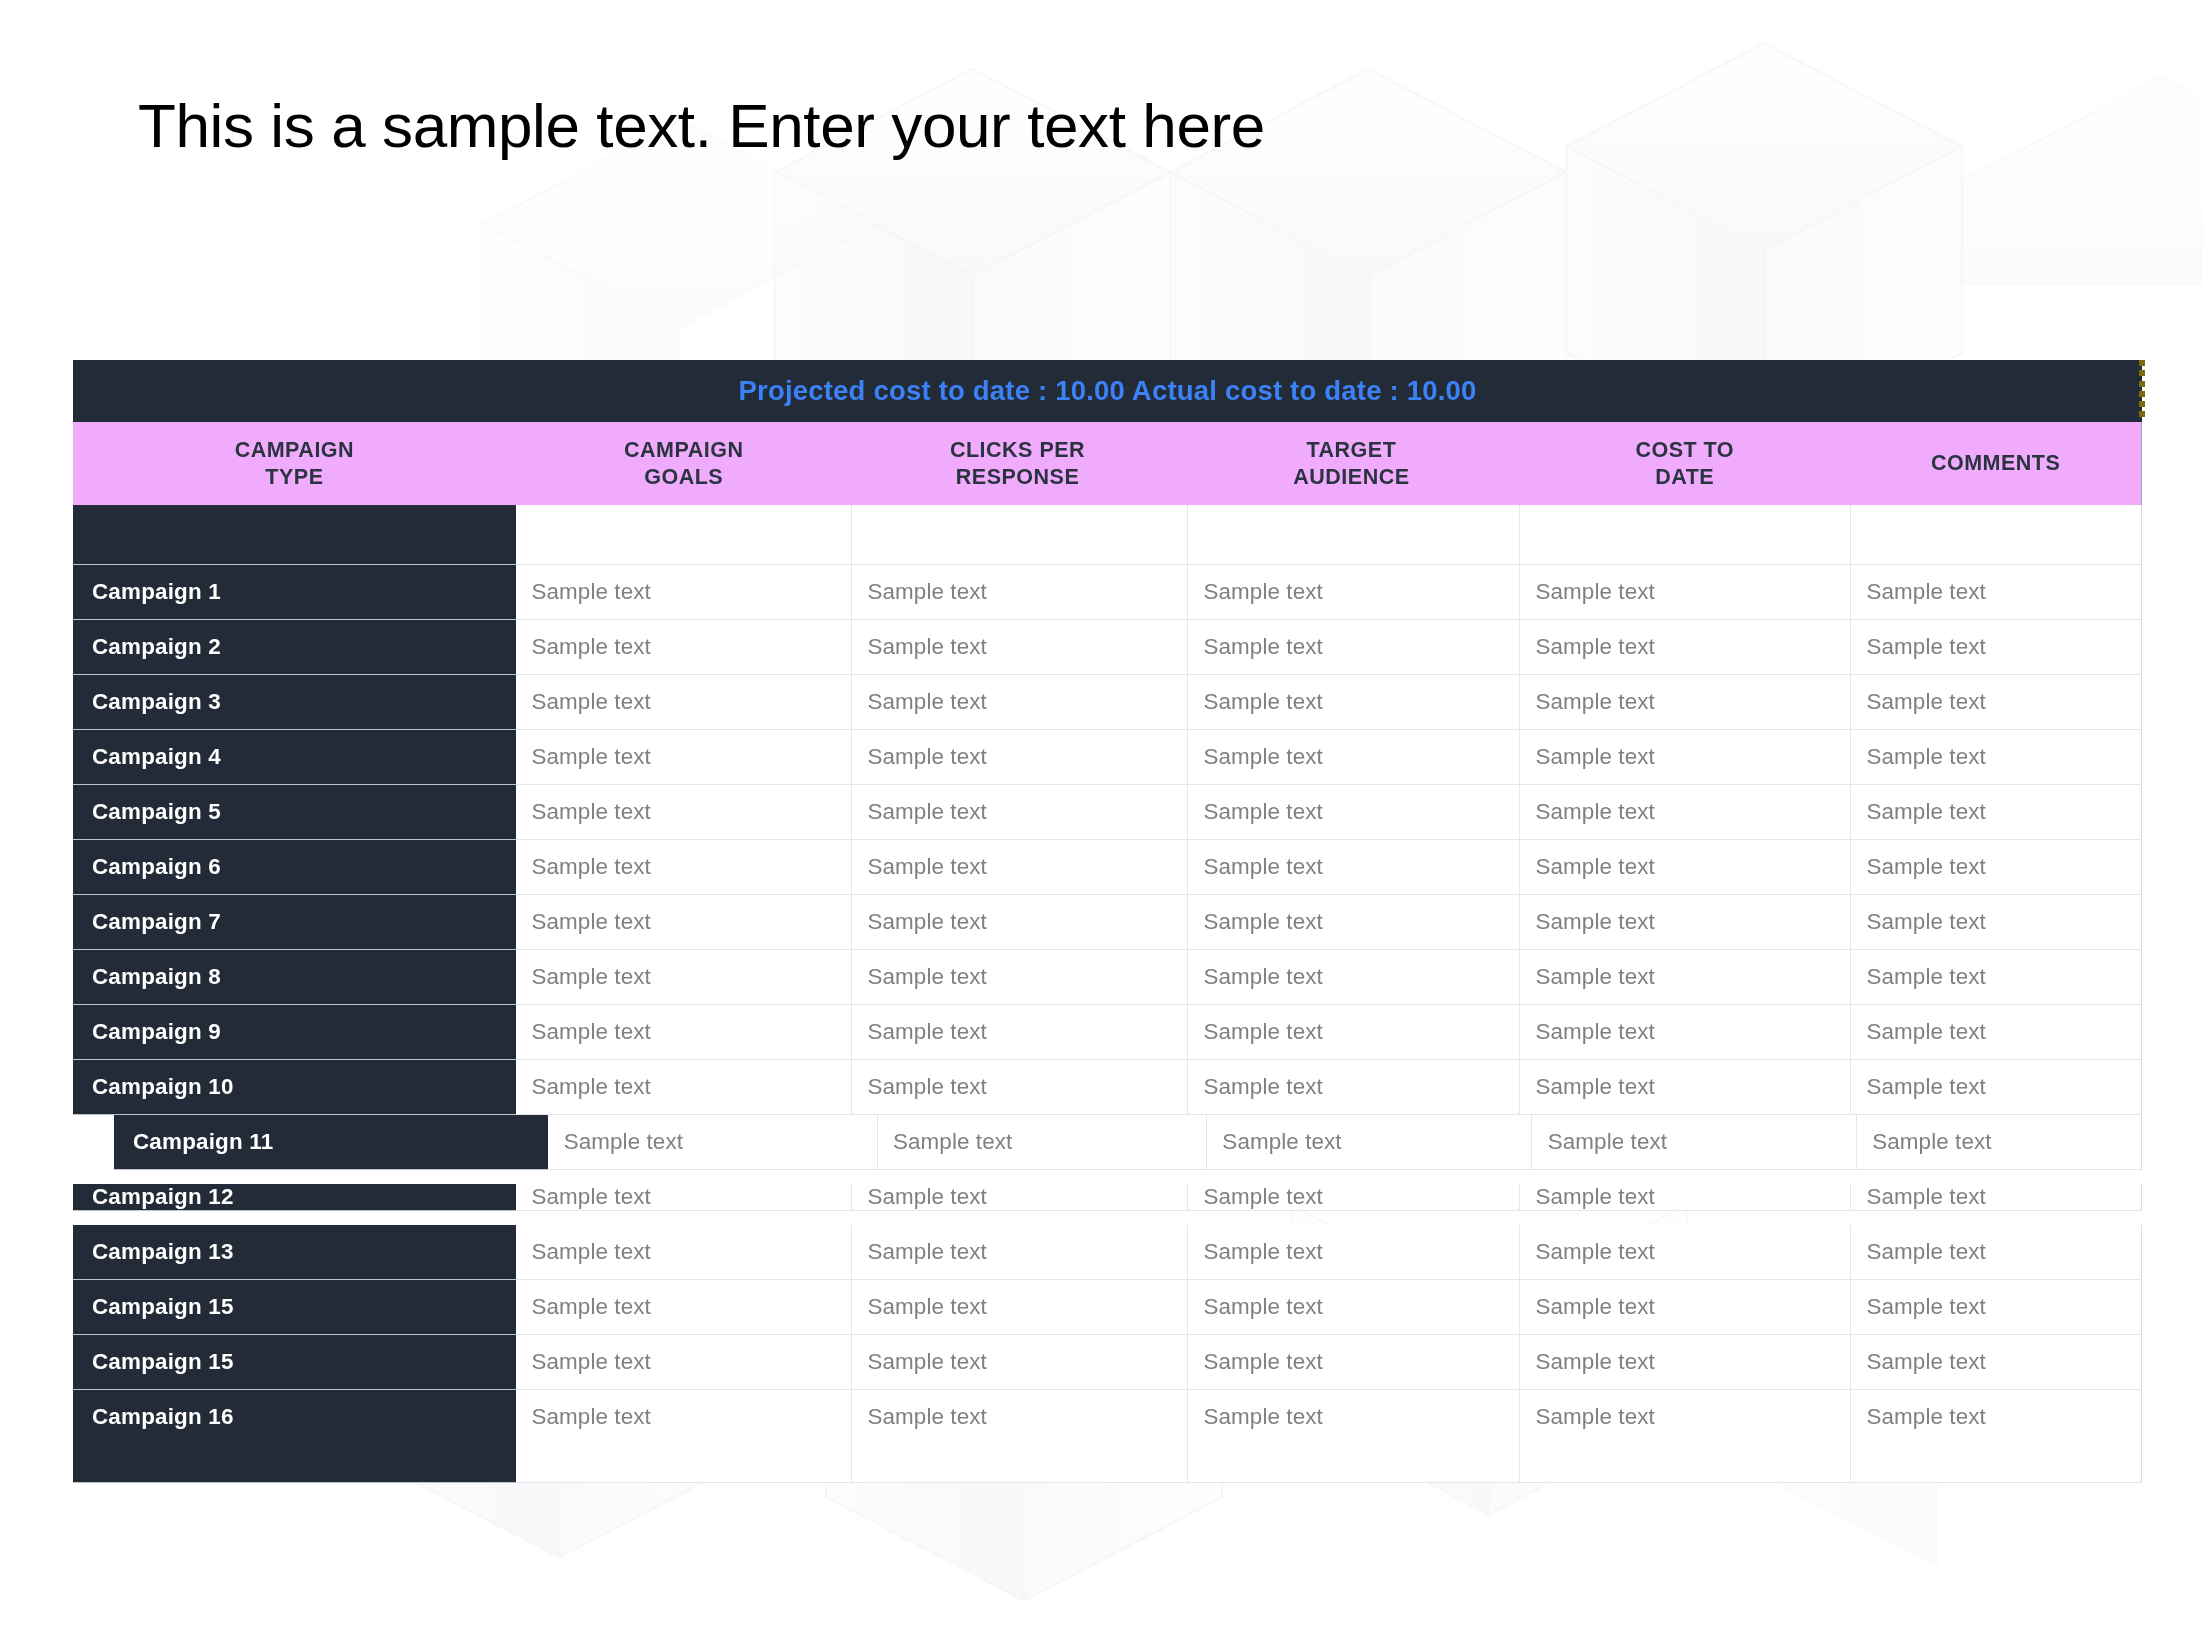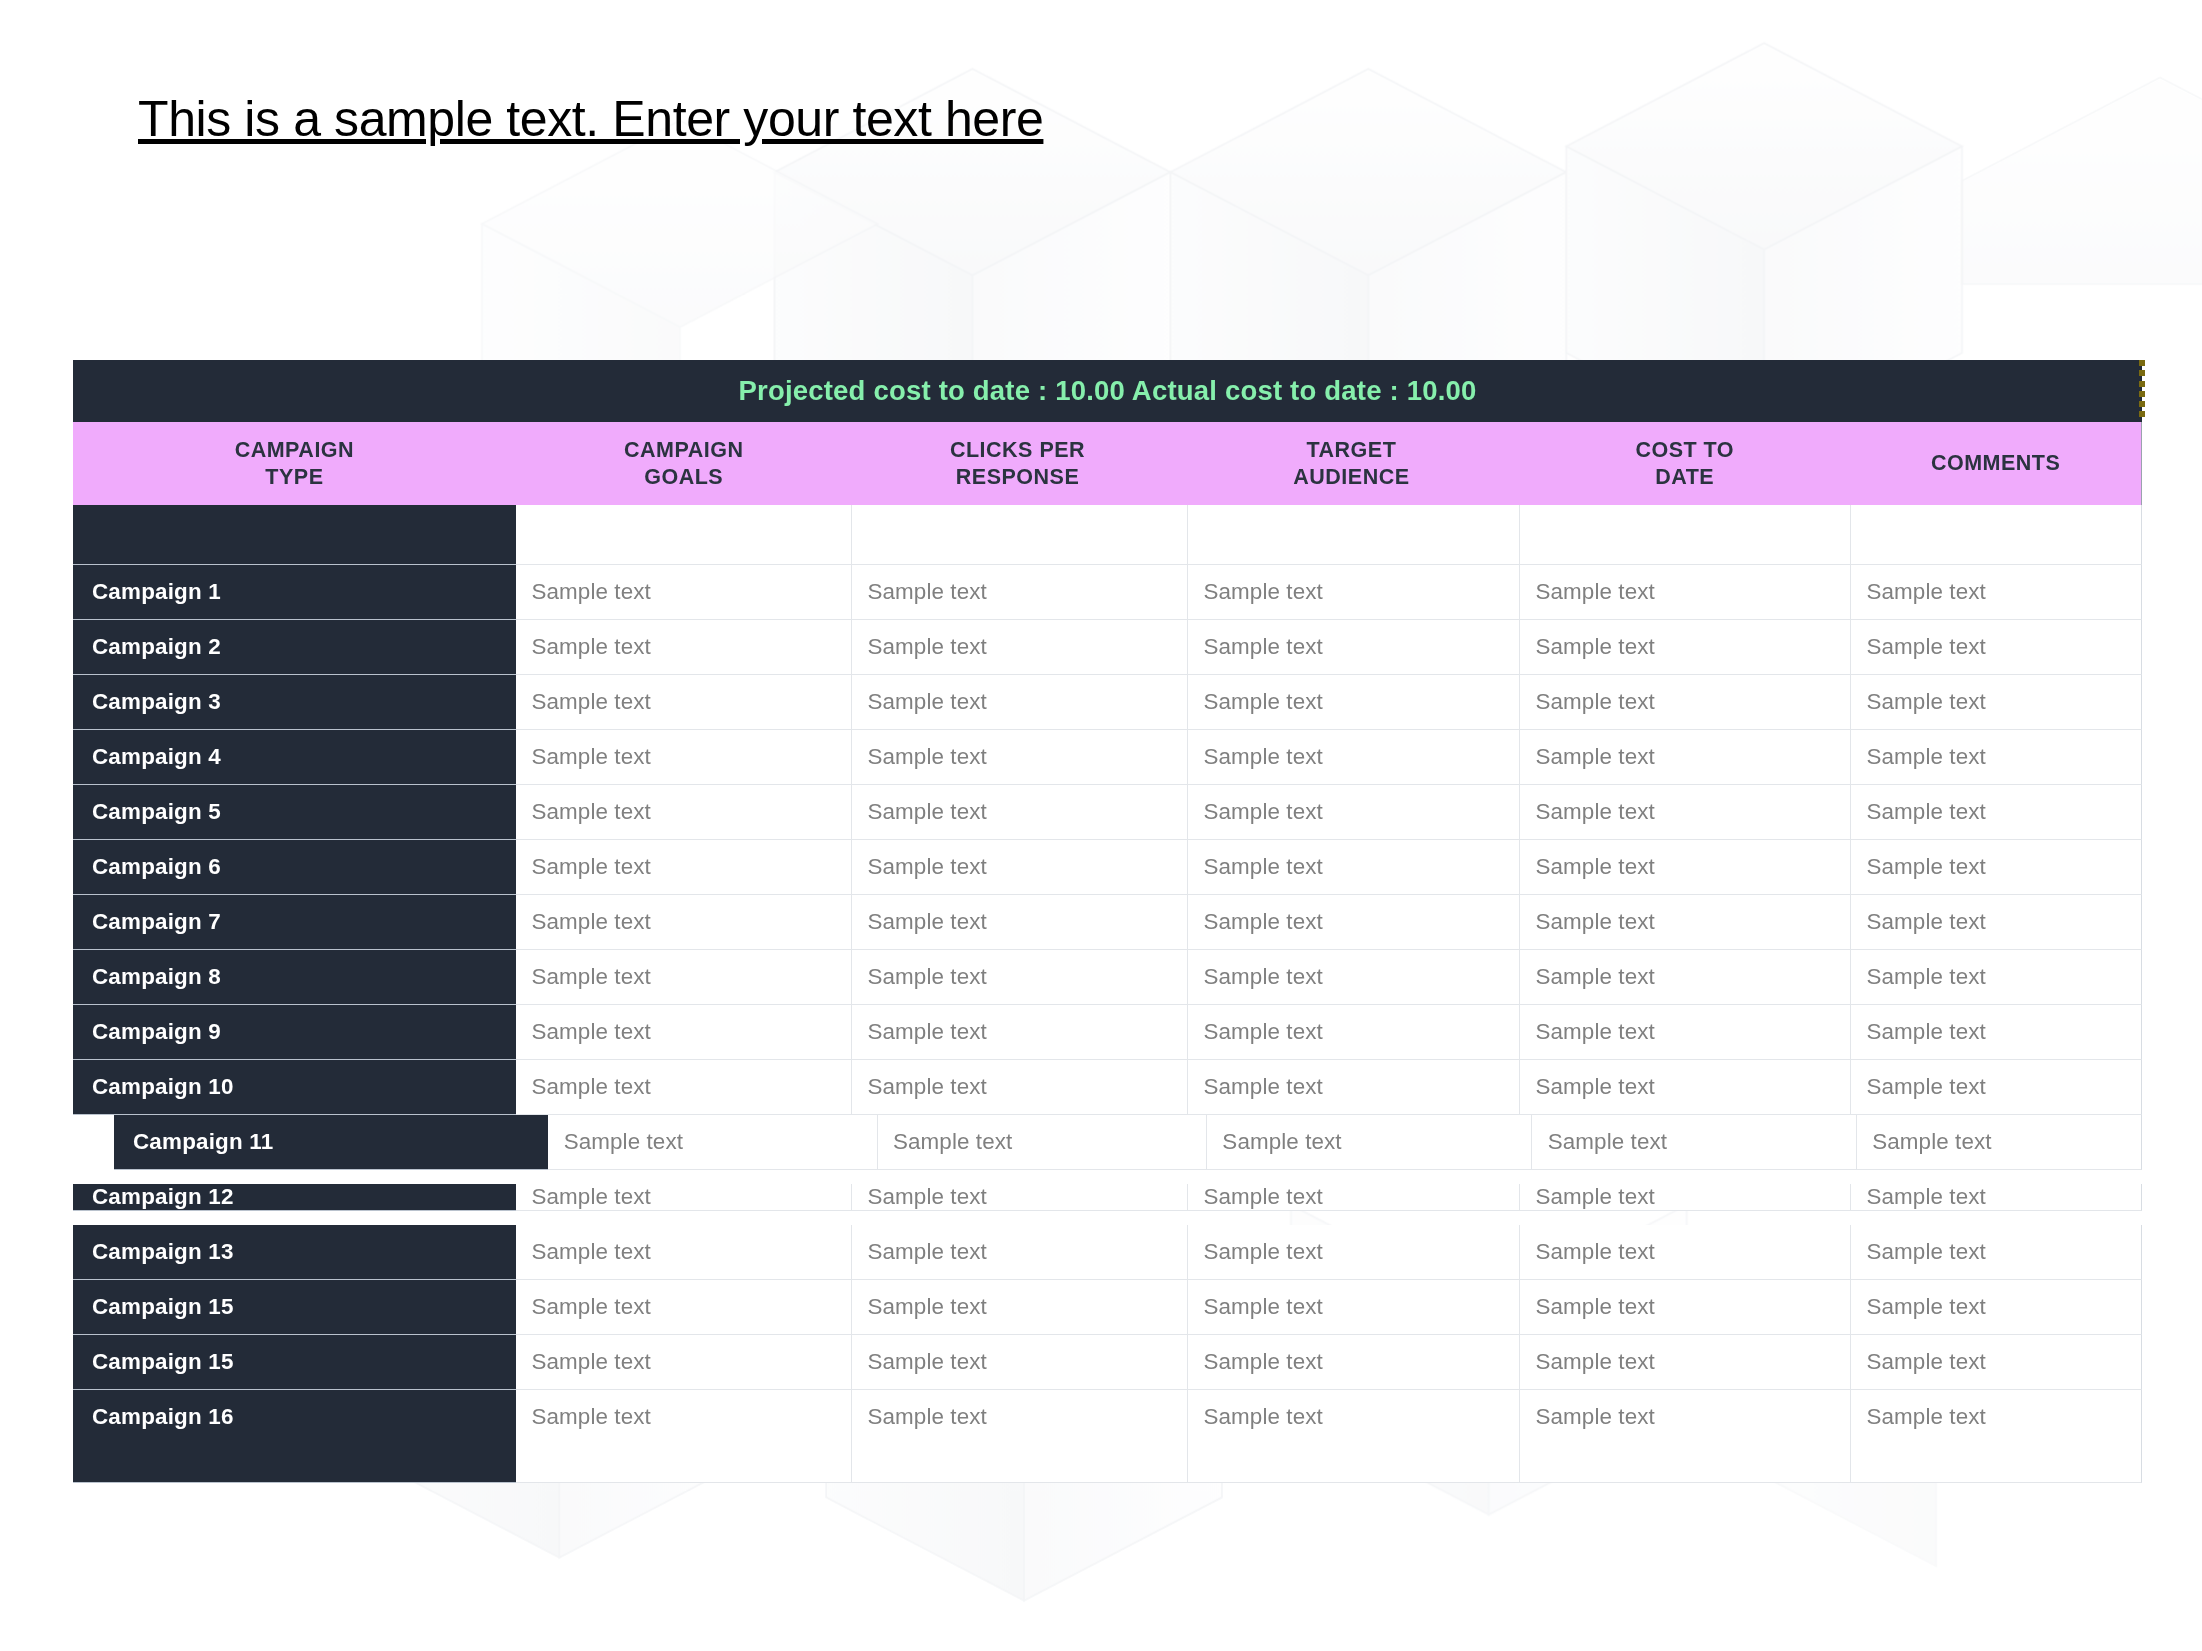--- a/index.html
+++ b/index.html
@@ -23,27 +23,26 @@
     z-index: 0;
     pointer-events: none;
   }
 
   
   #title {
     position: absolute;
     left: 138px;
     top: 93px;
     z-index: 3;
-    font-size: 50px;
+    font-size: 62px;
     font-weight: 400;
     color: #000000;
     letter-spacing: -0.4px;
     white-space: nowrap;
     line-height: 1.05;
-    text-decoration: underline;
   }
 
   
   #table-wrap {
     position: absolute;
     left: 73px;
     top: 360px;
     width: 2069px;
     z-index: 2;
   }
@@ -52,21 +51,21 @@
   #cost-banner {
     background: #232b38;
     height: 62px;
     display: flex;
     align-items: center;
     justify-content: center;
     position: relative;
     box-sizing: border-box;
   }
   #cost-banner .banner-text {
-    color: #86efac;
+    color: #3b82f6;
     font-size: 27.5px;
     font-weight: bold;
     white-space: nowrap;
     letter-spacing: 0.2px;
   }
   #banner-handle {
     position: absolute;
     right: -3.4px;
     top: 0;
     bottom: 0;

